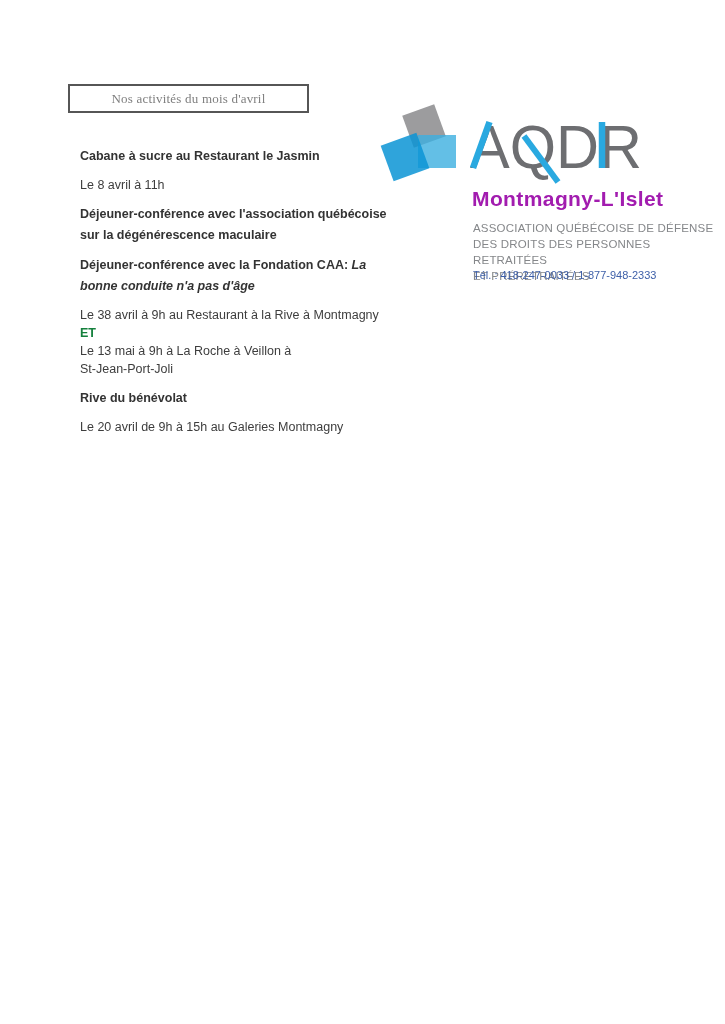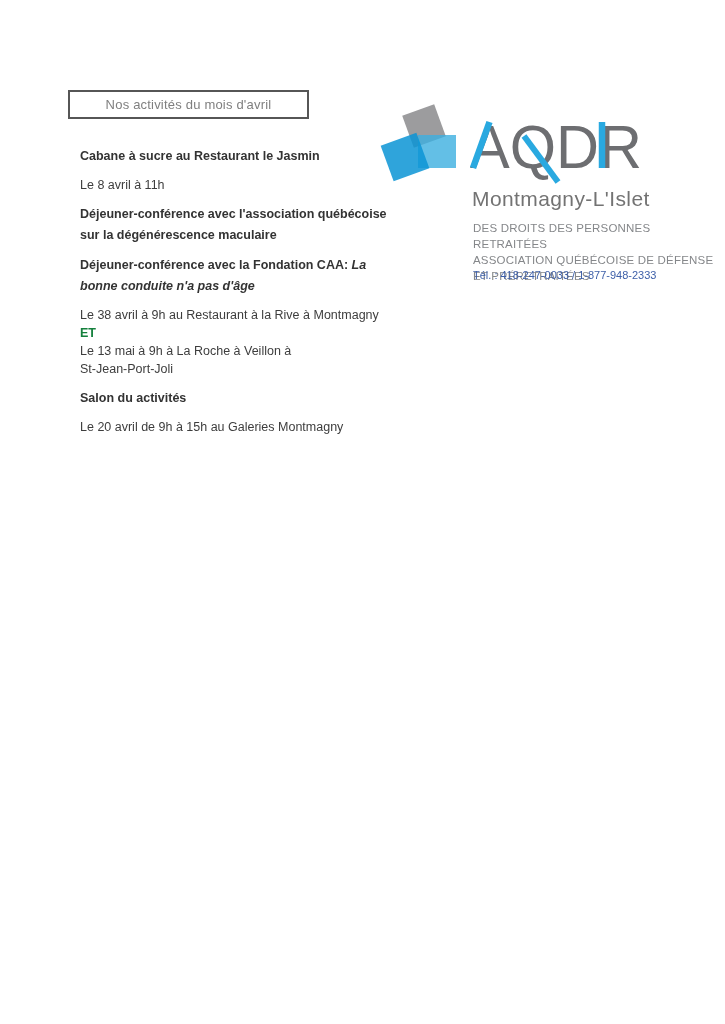--- a/index.html
+++ b/index.html
@@ -10,28 +10,29 @@
     background: #ffffff;
     font-family: "Liberation Sans", sans-serif;
     overflow: hidden;
     margin: 0 auto;
   }
 
   
   .title-box {
     position: absolute;
     left: 68px;
-    top: 90px;
+    top: 84px;
     width: 241px;
     height: 29px;
     border: 2px solid #565656;
     box-sizing: border-box;
     display: flex;
     align-items: center;
     justify-content: center;
+    font-family: Liberation Serif, serif;
   }
   .title-box span {
     color: #7f7f7f;
     font-size: 13px;
     letter-spacing: 0.2px;
   }
 
   
   .events {
     position: absolute;
@@ -82,22 +83,22 @@
     font-family: "Liberation Sans", sans-serif;
     font-weight: 300;
     fill: #6d6e71;
   }
 
   .logo-region {
     position: absolute;
     left: 472px;
     top: 187px;
     font-size: 21px;
-    font-weight: 400;
-    color: #737373;
+    font-weight: 700;
+    color: #a21caf;
     letter-spacing: 0.4px;
     text-align: center;
   }
   .logo-assoc {
     position: absolute;
     left: 473px;
     top: 220px;
     font-size: 11.5px;
     line-height: 16px;
     color: #85878a;
@@ -144,21 +145,21 @@
       <div class="event-details">
         <div class="detail-line">Le 38 avril à 9h au Restaurant à la Rive à Montmagny</div>
         <div class="detail-line bold">ET</div>
         <div class="detail-line">Le 13 mai à 9h à La Roche à Veillon à</div>
         <div class="detail-line">St-Jean-Port-Joli</div>
       </div>
     </div>
 
     <div class="event">
       <div class="event-title">
-        <span>Salon du activités</span>
+        <span>Rive du bénévolat</span>
       </div>
       <div class="event-details">
         <div class="detail-line">Le 20 avril de 9h à 15h au Galeries Montmagny</div>
       </div>
     </div>
 
   </div>
 
   <div class="logo-squares">
     <div class="sq sq-gray"></div>
@@ -169,20 +170,20 @@
   <svg class="wordmark-svg" viewBox="0 0 178 78">
     <text x="0" y="56" font-size="62" textLength="172" lengthAdjust="spacingAndGlyphs">AQDR</text>
     <line x1="19.5" y1="10" x2="3" y2="56" stroke="#29a9e0" stroke-width="6.5"></line>
     <line x1="54" y1="24" x2="88" y2="70" stroke="#29a9e0" stroke-width="6"></line>
     <line x1="132" y1="10" x2="132" y2="56" stroke="#29a9e0" stroke-width="6.5"></line>
   </svg>
 
   <div class="logo-region">Montmagny-L'Islet</div>
 
   <div class="logo-assoc">
+    <div>ASSOCIATION QUÉBÉCOISE DE DÉFENSE</div>
     <div>DES DROITS DES PERSONNES RETRAITÉES</div>
-    <div>ASSOCIATION QUÉBÉCOISE DE DÉFENSE</div>
     <div>ET PRÉRETRAITÉES</div>
   </div>
 
   <div class="logo-phone">Tél. : 418-247-0033 / 1-877-948-2333</div>
 
 </div>
 
 </body></html>

